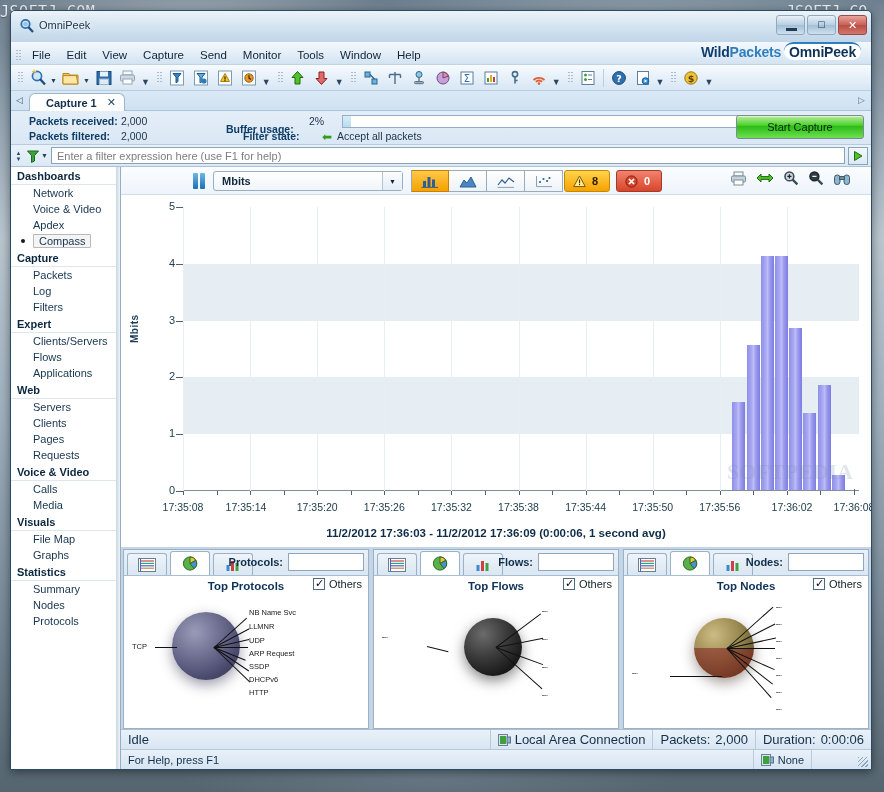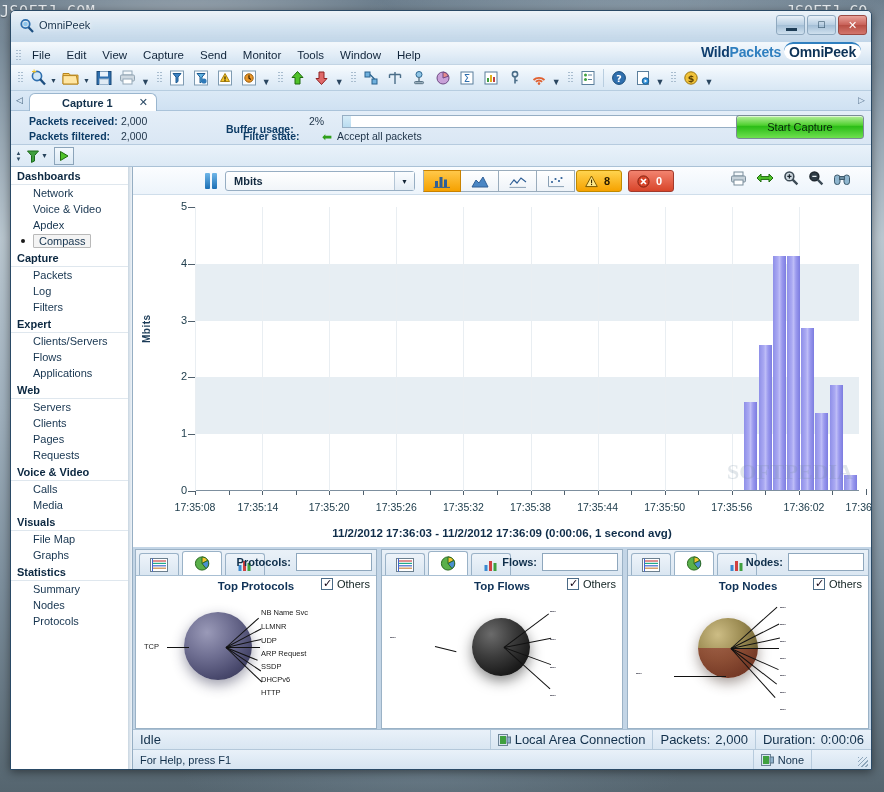--- a/index.html
+++ b/index.html
@@ -127,22 +127,22 @@
   #tabstrip {
     flex: 0 0 20px; height: 20px;
     background: linear-gradient(180deg,#dbe9f6,#cfe1f2);
     border-bottom:1px solid #aac3da;
     display:flex; align-items:flex-end; padding-left:18px; position:relative;
   }
   #tabstrip .arrowL { position:absolute; left:5px; top:4px; font-size:9px; color:#3a5a76; }
   #tabstrip .arrowR { position:absolute; right:6px; top:4px; font-size:9px; color:#5d7792; }
   .captab {
     background:#fff; border:1px solid #9ab6cf; border-bottom:none;
-    border-radius: 6px 6px 0 0; padding: 2px 8px 2px 32px;
-    font-size:11px; font-weight:bold; color:#12304b; display:flex; align-items:center; gap:26px;
+    border-radius: 6px 6px 0 0; padding: 2px 8px 2px 16px;
+    font-size:11px; font-weight:bold; color:#12304b; display:flex; align-items:center; gap:10px;
     position:relative; top:1px;
   }
   .captab .x { font-weight:normal; font-size:11px; color:#2b4a66; }
 
   
   #infopanel {
     flex: 0 0 34px; height: 34px; position: relative;
     background: linear-gradient(180deg,#e4eef8,#dae7f4);
     border-bottom:1px solid #b6cbdf;
     font-size: 10.5px;
@@ -178,21 +178,21 @@
   }
   #filtergo {
     width:20px; height:18px; margin-left:3px; background: linear-gradient(180deg,#f2f8fd,#dbe9f5);
     border:1px solid #8ba4ba; display:flex; align-items:center; justify-content:center;
   }
 
   
   #body { flex:1; display:flex; min-height:0; background:#8ea6bb; }
   
   #sidebar {
-    width: 122px; background:#fff; border-right:1px solid #96aec3;
+    width: 110px; background:#fff; border-right:1px solid #96aec3;
     font-size:11px; color:#102b44; overflow:hidden; position:relative;
   }
   .nav-group {
     font-weight:bold; padding:3px 0 2px 6px; color:#0b2740;
     border-bottom:1px solid #dfe7ee;
   }
   .nav-item { padding:2px 0 2px 22px; color:#16344f; position:relative; }
   .nav-item.sel { }
   .nav-item.sel .seltext {
     border:1px solid #b9b9b9; background:#f4f4f4; padding:0 5px; border-radius:1px;
@@ -555,20 +555,21 @@
     <span class="spin">
         <span>▲</span>
         <span>▼</span>
       </span>
     <span class="funnel-wrap">
       <svg width="14" height="14" viewBox="0 0 14 14">
           <path d="M1.5 2h11l-4 4.6V12l-3 1.4V6.6z" fill="#3fa03f" stroke="#1d6b1d"></path>
         </svg>
       <span style="font-size:7px;color:#27435c;">▼</span>
     </span>
+    <div id="filterinput" title="Enter a filter expression here (use F1 for help)">Enter a filter expression here (use F1 for help)</div>
     <div id="filtergo">
       <svg width="12" height="12" viewBox="0 0 12 12">
           <path d="M2.5 1.5 L10 6 L2.5 10.5 Z" fill="#4fc22a" stroke="#1f6b0f"></path>
         </svg>
     </div>
   </div>
 
   <div id="body">
 
     <div id="sidebar">

